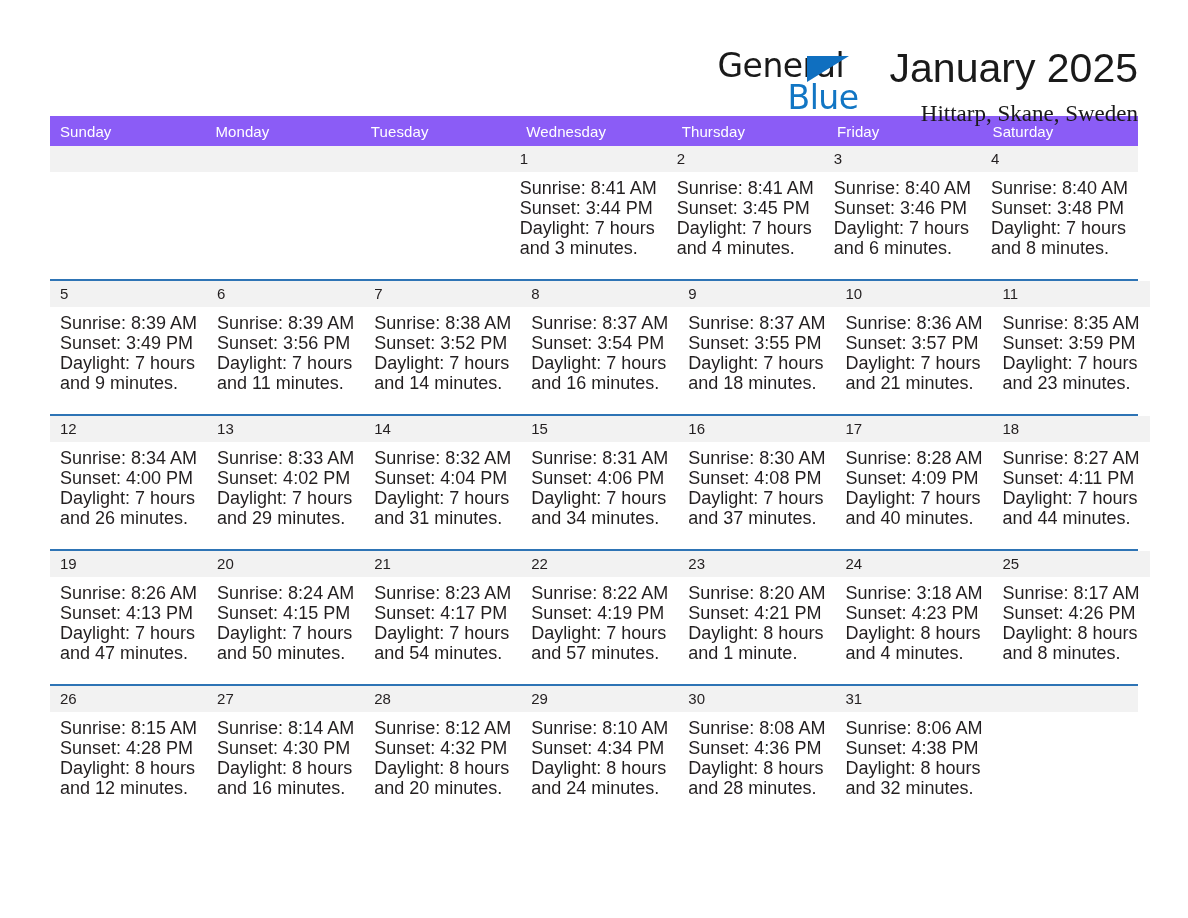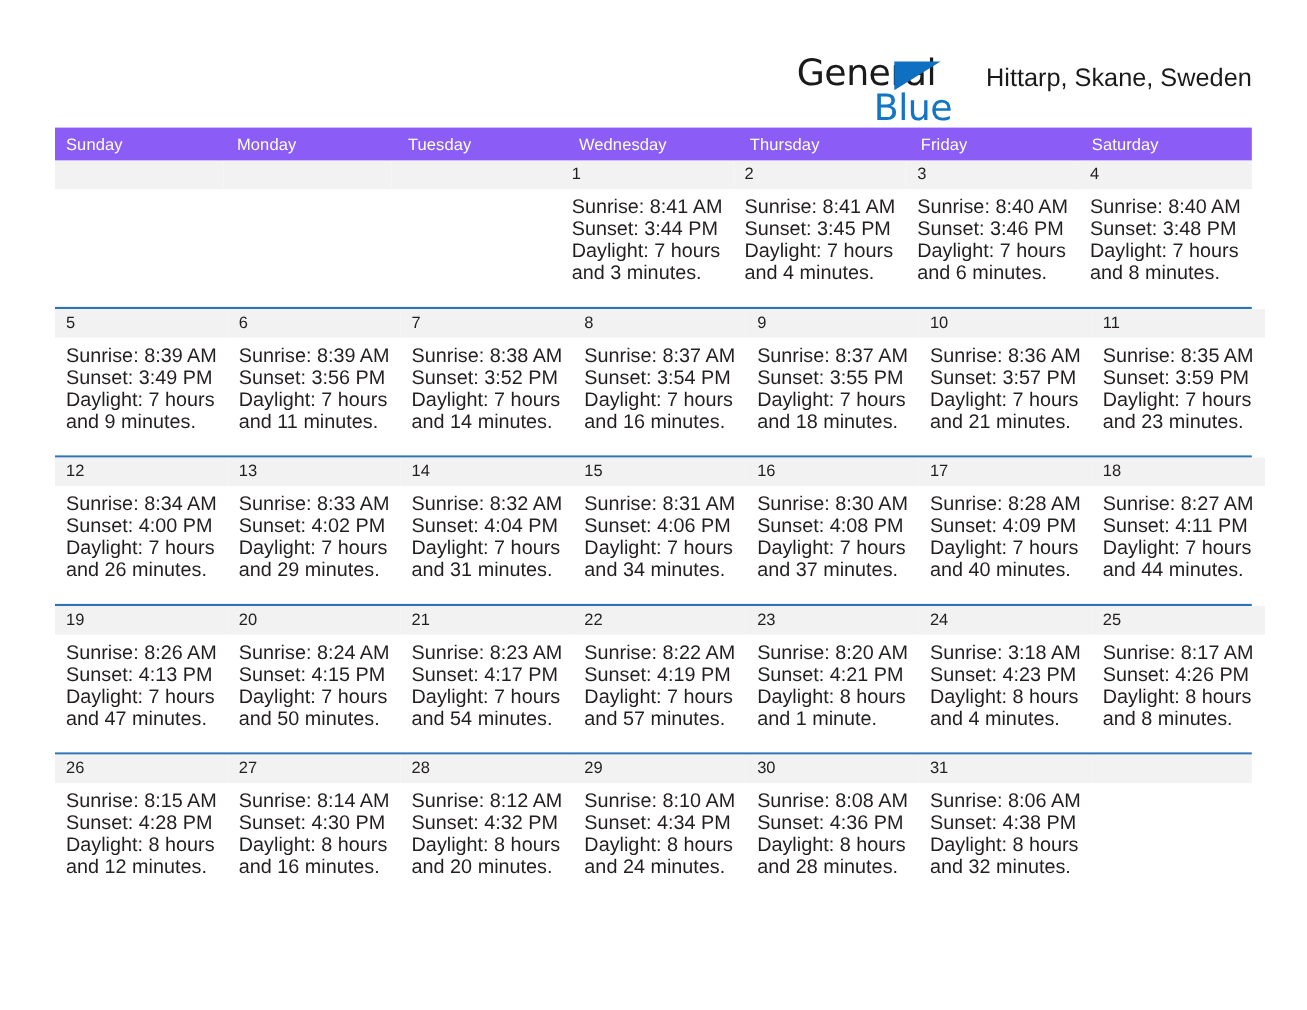--- a/index.html
+++ b/index.html
@@ -77,20 +77,21 @@
     color: #1a1a1a;
     line-height: 1.08;
     letter-spacing: 0px;
   }
   .cal-subtitle {
     font-size: 23px;
     font-weight: 400;
     color: #1a1a1a;
     margin-top: 11px;
     letter-spacing: 0px;
+    font-family: Liberation Serif, serif;
   }
 
   
   .calendar {
     width: 1088px;
     margin-top: 4px;
   }
   .weekday-row {
     display: flex;
     background: #8b5cf6;
@@ -149,20 +150,21 @@
 <div class="page">
 
   <div class="topbar">
     <div class="logo">
       <span class="logo-general">General</span>
       <span class="logo-triangle"></span>
       <span class="logo-blue">Blue</span>
     </div>
 
     <div class="titleblock">
+      <div class="cal-title">January 2025</div>
       <div class="cal-subtitle">Hittarp, Skane, Sweden</div>
     </div>
   </div>
 
   <div class="calendar">
     <div class="weekday-row">
       <div class="weekday">Sunday</div>
       <div class="weekday">Monday</div>
       <div class="weekday">Tuesday</div>
       <div class="weekday">Wednesday</div>

